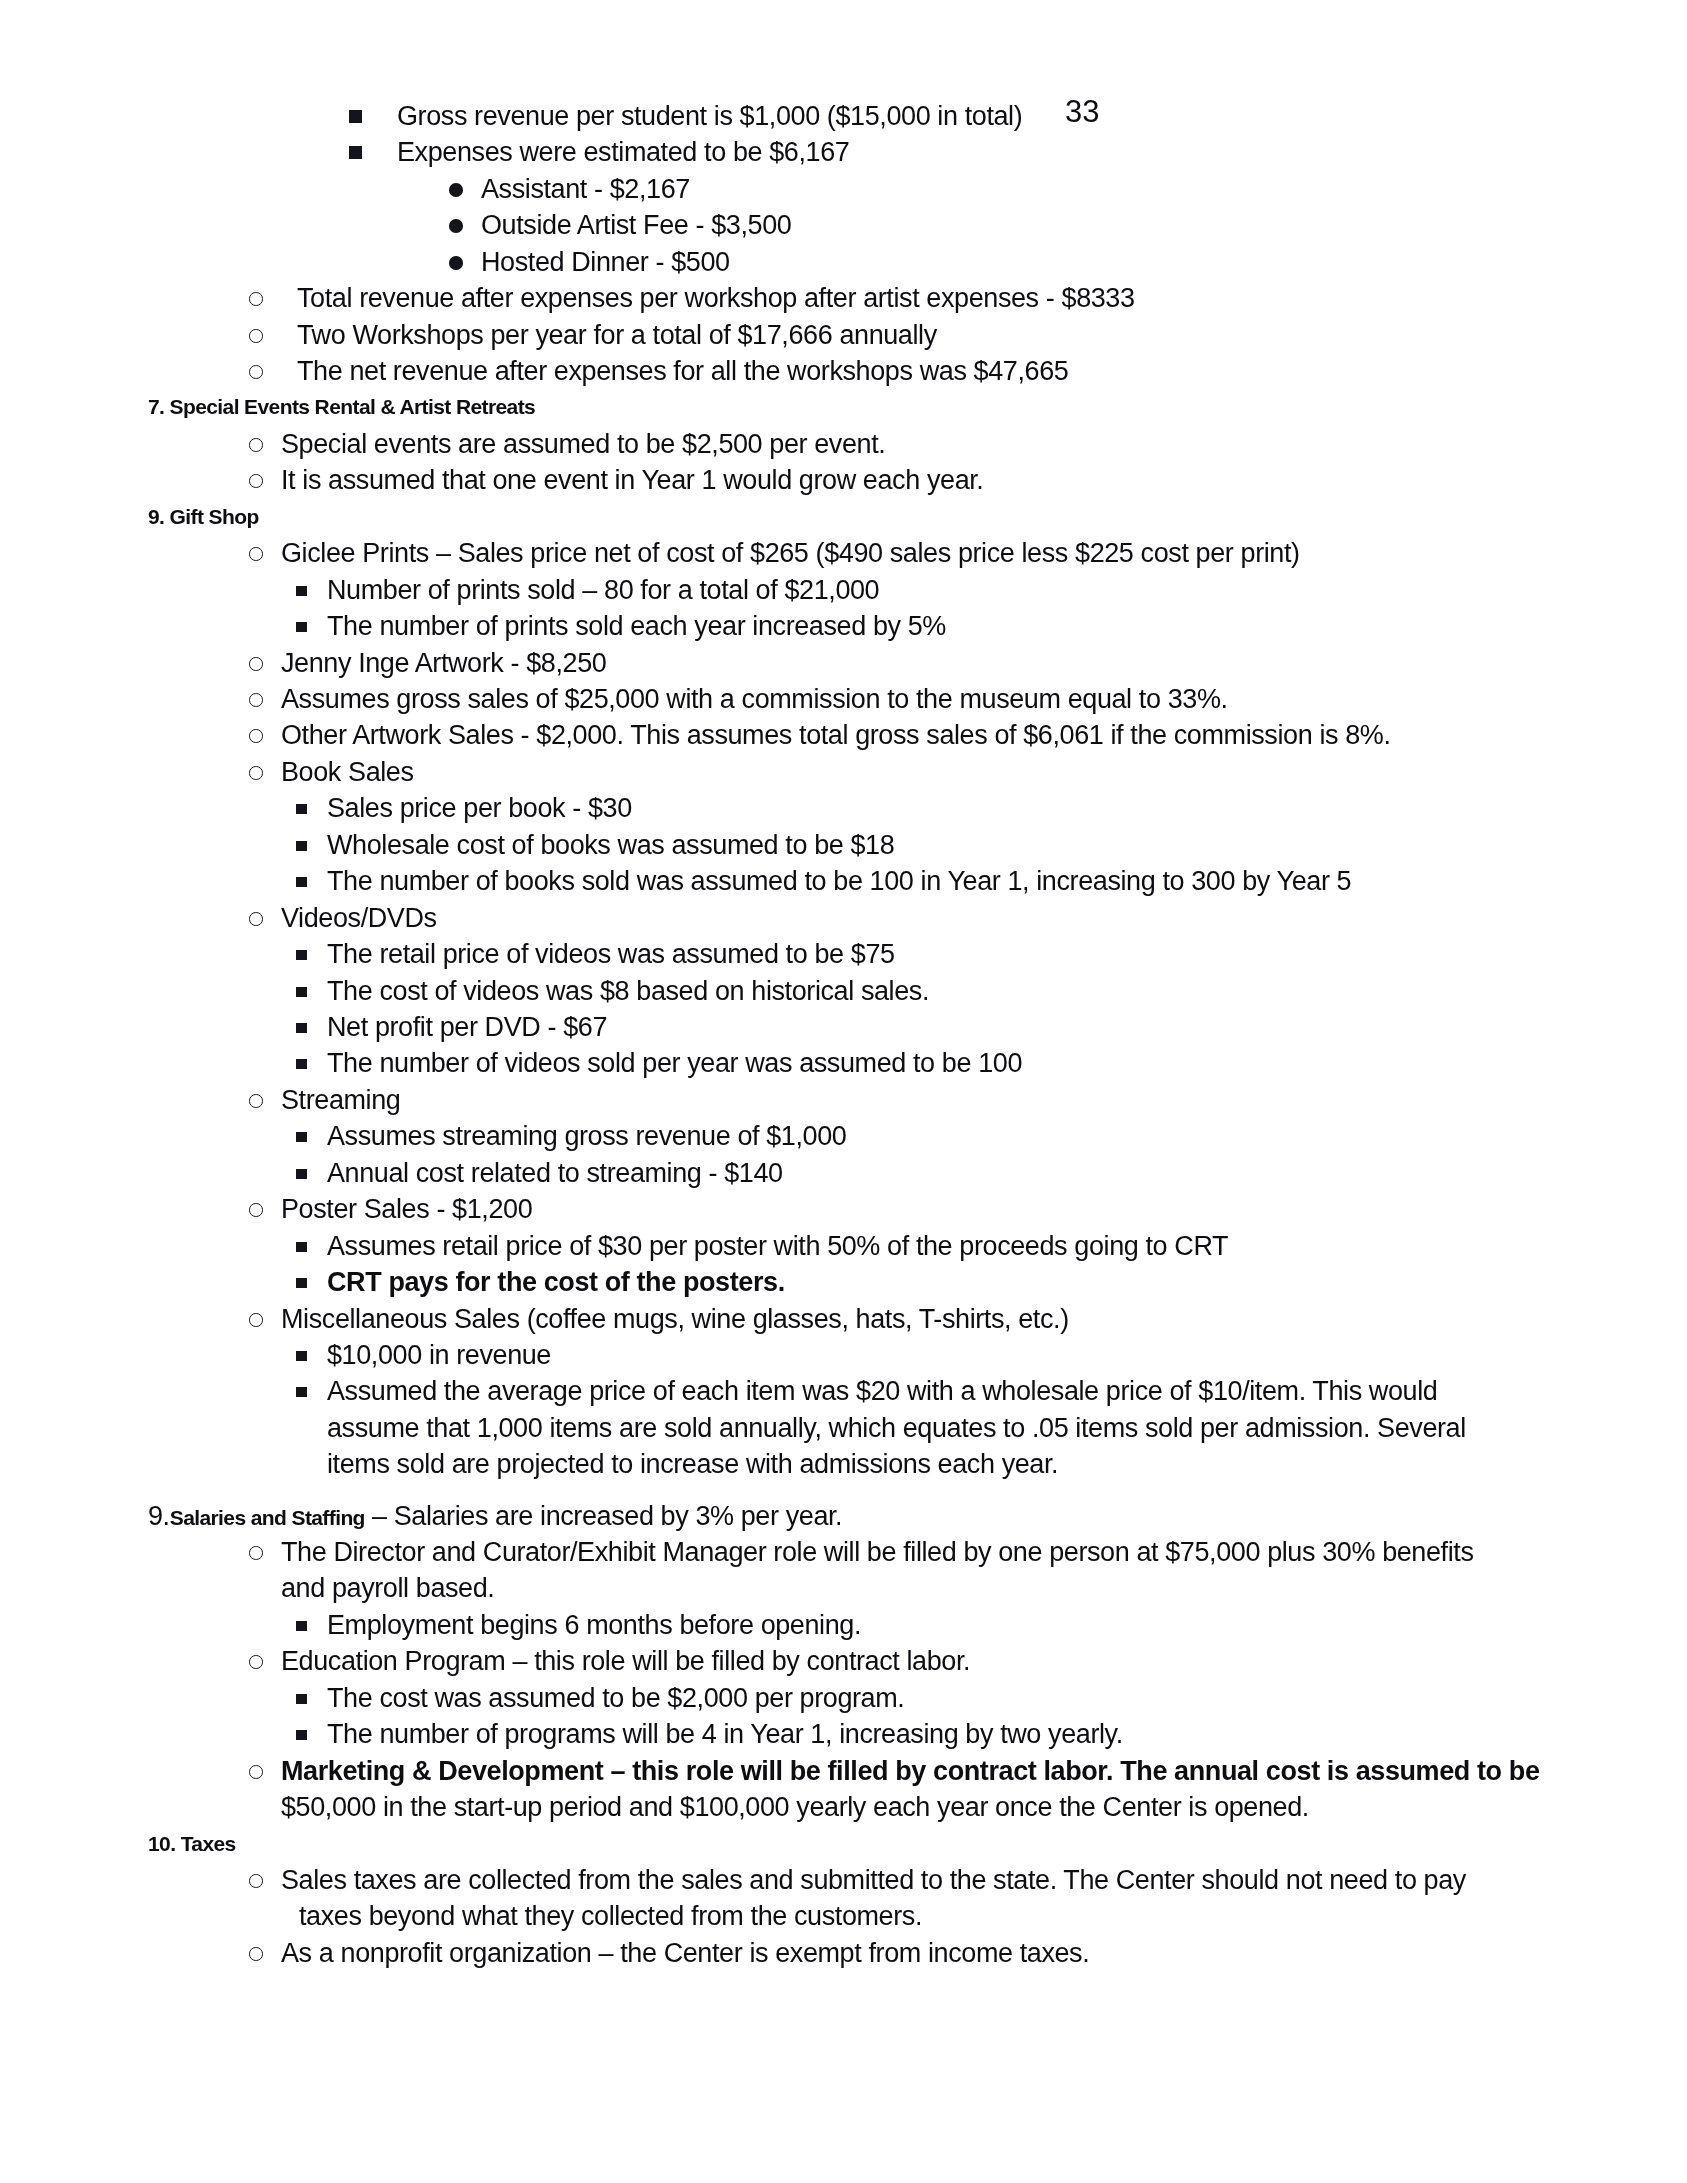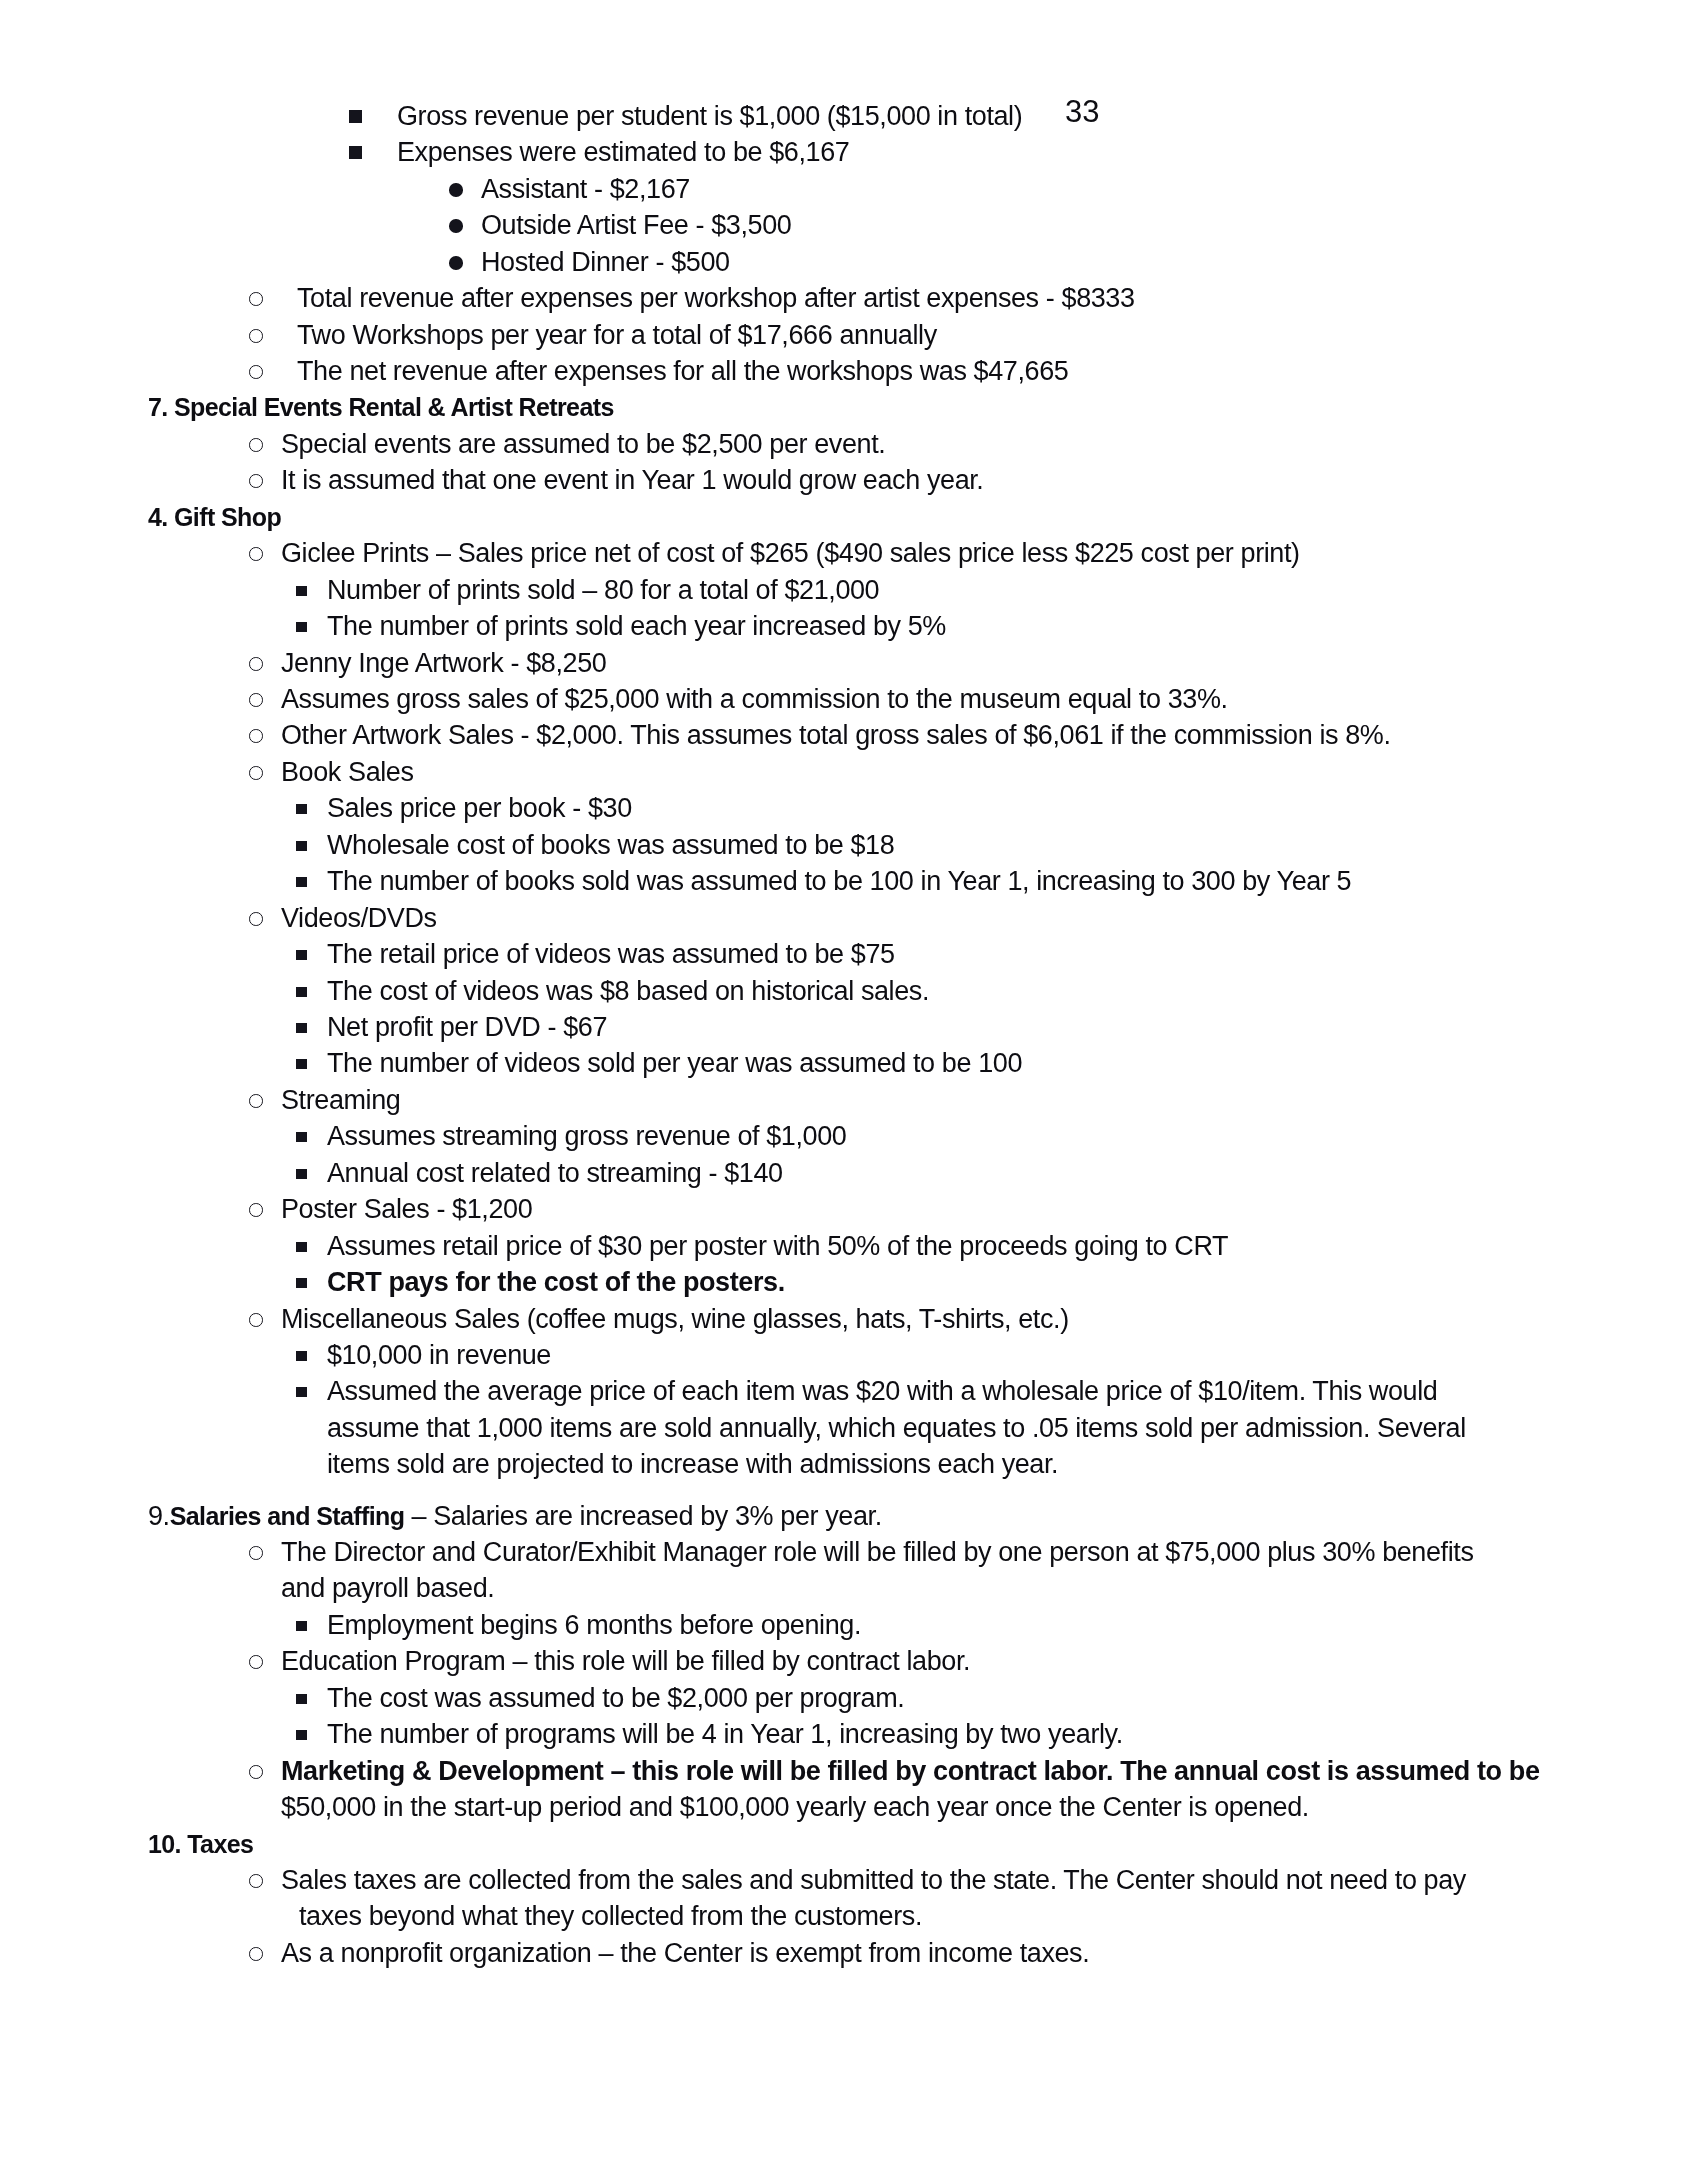--- a/index.html
+++ b/index.html
@@ -6,21 +6,21 @@
   body { width: 1687px; height: 2183px; position: relative; overflow: hidden;
          font-family: "Liberation Sans", sans-serif; color: #0d0d12; }
   .line { position: absolute; white-space: nowrap; font-size: 27px; line-height: 36px;
           letter-spacing: -0.4px; }
   .line .txt { position: absolute; top: 0; }
   .bul { position: absolute; }
   .sq  { width: 10.8px; height: 10.8px; background: #14141c; top: 13.5px; }
   .sq.big { width: 13px; height: 13px; top: 12px; }
   .circ { width: 10px; height: 10px; border: 1.8px solid #14141c; border-radius: 50%; top: 12px; box-sizing: border-box; width: 13.5px; height: 13.5px;}
   .dot { width: 13.5px; height: 13.5px; border-radius: 50%; background: #14141c; top: 12px; }
-  .h { font-weight: bold; font-size: 25px; letter-spacing: -0.6px; }
+  .h { font-weight: bold; font-size: 21px; letter-spacing: -0.6px; }
   .pg { font-size: 31px; letter-spacing: 0; }
 </style>
 </head>
 <body>
 
 <div class="line" style="top:98px;left:0;width:1687px;">
   <span class="bul sq big" style="left:349px;"></span>
   <span class="txt" style="left:397px;">Gross revenue per student is $1,000 ($15,000 in total)</span>
   <span class="txt pg" style="left:1065px;top:-4px;">33</span>
 </div>
@@ -56,21 +56,21 @@
 <div class="line h" style="top:389px;left:148px;">7. Special Events Rental &amp; Artist Retreats</div>
 <div class="line" style="top:426px;left:0;">
   <span class="bul circ" style="left:249px;"></span>
   <span class="txt" style="left:281px;">Special events are assumed to be $2,500 per event.</span>
 </div>
 <div class="line" style="top:462px;left:0;">
   <span class="bul circ" style="left:249px;"></span>
   <span class="txt" style="left:281px;">It is assumed that one event in Year 1 would grow each year.</span>
 </div>
 
-<div class="line h" style="top:499px;left:148px;">4. Gift Shop</div>
+<div class="line h" style="top:499px;left:148px;">9. Gift Shop</div>
 
 <div class="line" style="top:535px;left:0;">
   <span class="bul circ" style="left:249px;"></span>
   <span class="txt" style="left:281px;">Giclee Prints – Sales price net of cost of $265 ($490 sales price less $225 cost per print)</span>
 </div>
 <div class="line" style="top:572px;left:0;">
   <span class="bul sq" style="left:296px;"></span>
   <span class="txt" style="left:327px;">Number of prints sold – 80 for a total of $21,000</span>
 </div>
 <div class="line" style="top:608px;left:0;">

